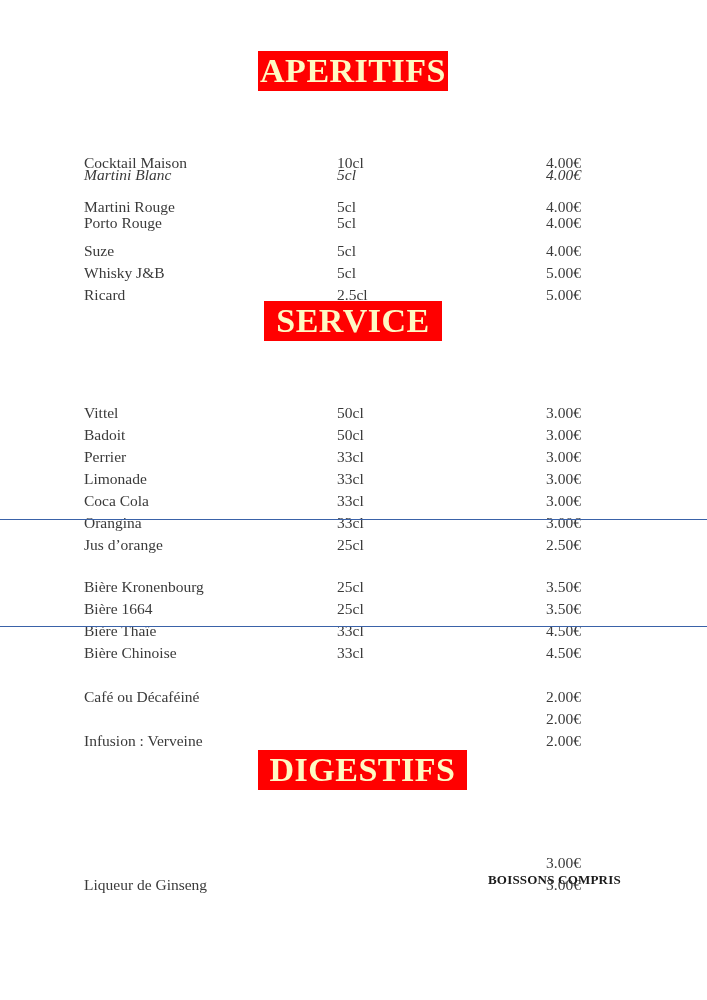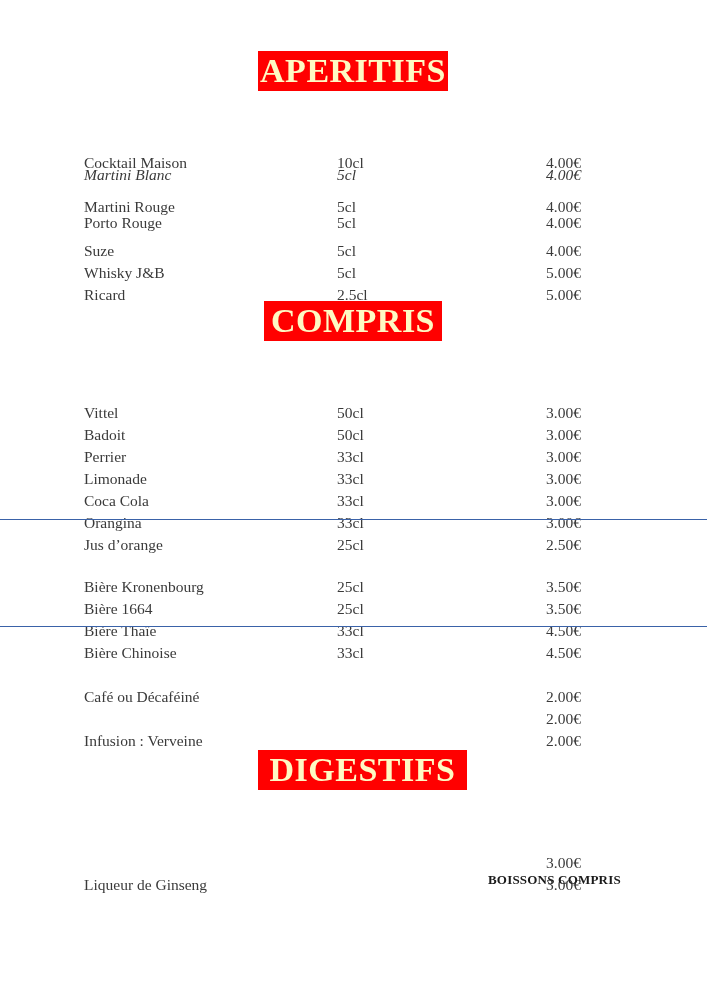--- a/index.html
+++ b/index.html
@@ -65,21 +65,21 @@
   <span class="name">Whisky J&amp;B</span>
   <span class="qty">5cl</span>
   <span class="price">5.00€</span>
 </div>
 <div class="row" style="top:240px;">
   <span class="name">Ricard</span>
   <span class="qty">2.5cl</span>
   <span class="price">5.00€</span>
 </div>
 
-<div class="heading" style="left:264px; top:301px; width:178px;">COMPRIS</div>
+<div class="heading" style="left:264px; top:301px; width:178px;">SERVICE</div>
 
 <div class="row" style="top:358px;">
   <span class="name">Vittel</span>
   <span class="qty">50cl</span>
   <span class="price">3.00€</span>
 </div>
 <div class="row" style="top:380px;">
   <span class="name">Badoit</span>
   <span class="qty">50cl</span>
   <span class="price">3.00€</span>

